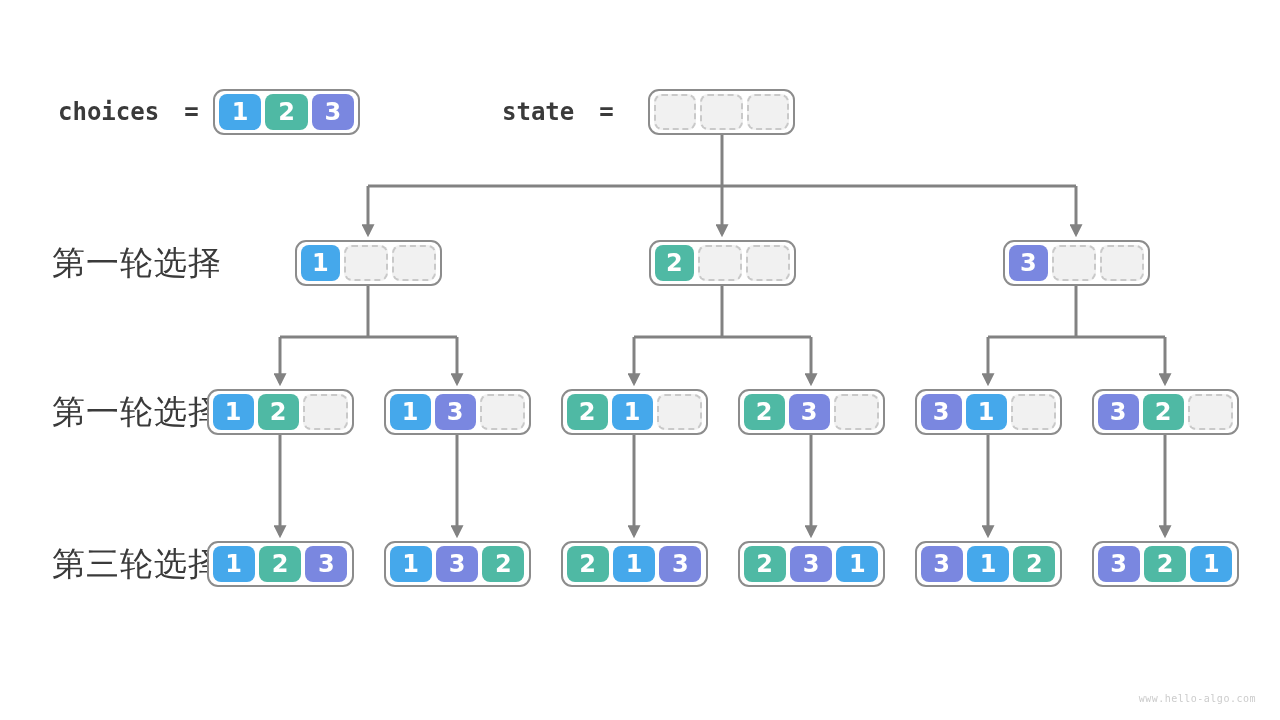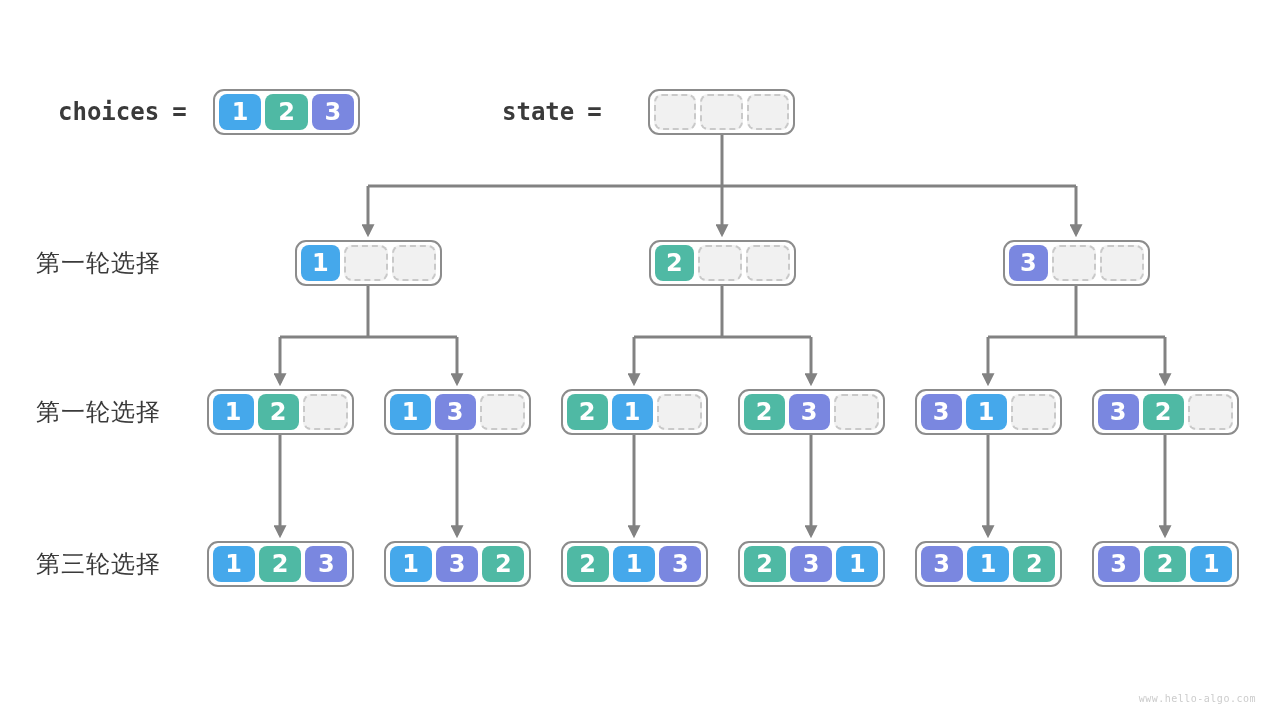--- a/index.html
+++ b/index.html
@@ -16,25 +16,25 @@
   .cell{
     box-sizing:border-box;flex:1;height:36px;border-radius:8px;
     display:flex;align-items:center;justify-content:center;
     color:#ffffff;font-family:"DejaVu Sans",sans-serif;font-weight:bold;font-size:24px;line-height:1;
   }
   .cell.v1{background:var(--cell1);}
   .cell.v2{background:var(--cell2);}
   .cell.v3{background:var(--cell3);}
   .cell.empty{background:var(--empty_fill);border:2px dashed var(--empty_border);}
   .eq-label{
-    position:absolute;display:flex;gap:13px;align-items:center;height:32px;
+    position:absolute;display:flex;gap:25px;align-items:center;height:32px;
     font-family:"DejaVu Sans Mono",monospace;font-weight:bold;font-size:24px;color:var(--text);
   }
   .row-label{
-    position:absolute;left:36px;font-size:24px;letter-spacing:1px;color:var(--text);
+    position:absolute;left:52px;font-size:33px;letter-spacing:1px;color:var(--text);
     height:30px;display:flex;align-items:center;
   }
   .watermark{
     position:absolute;right:24px;bottom:16px;
     font-family:"DejaVu Sans Mono",monospace;font-size:10px;letter-spacing:.5px;color:var(--watermark);
   }
 </style>
 </head>
 <body>
 

